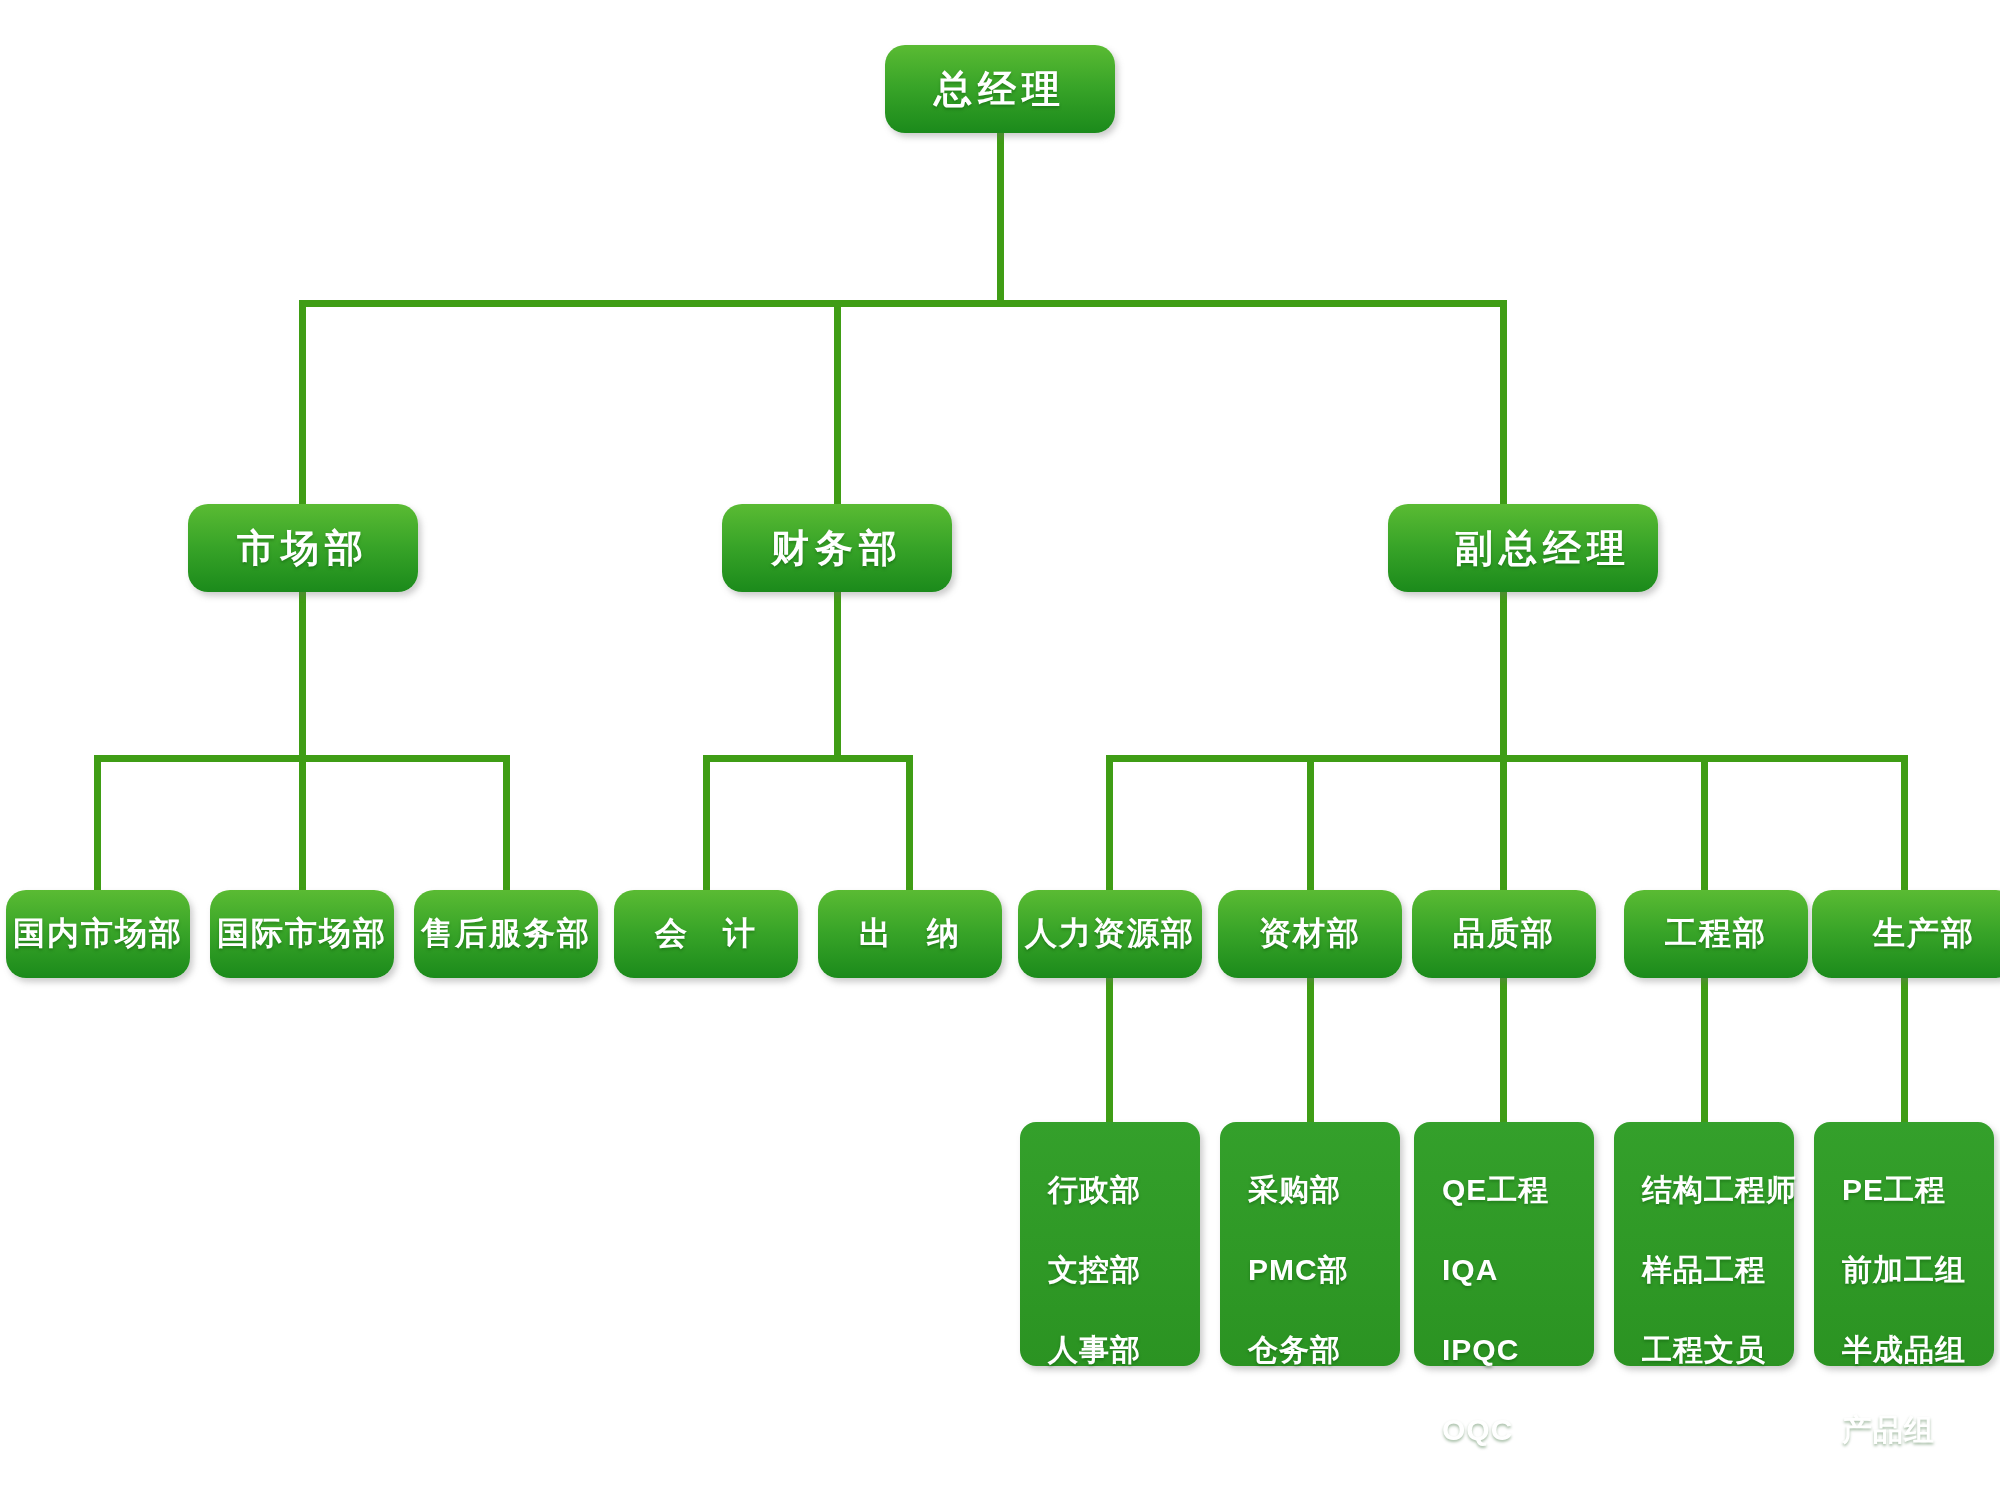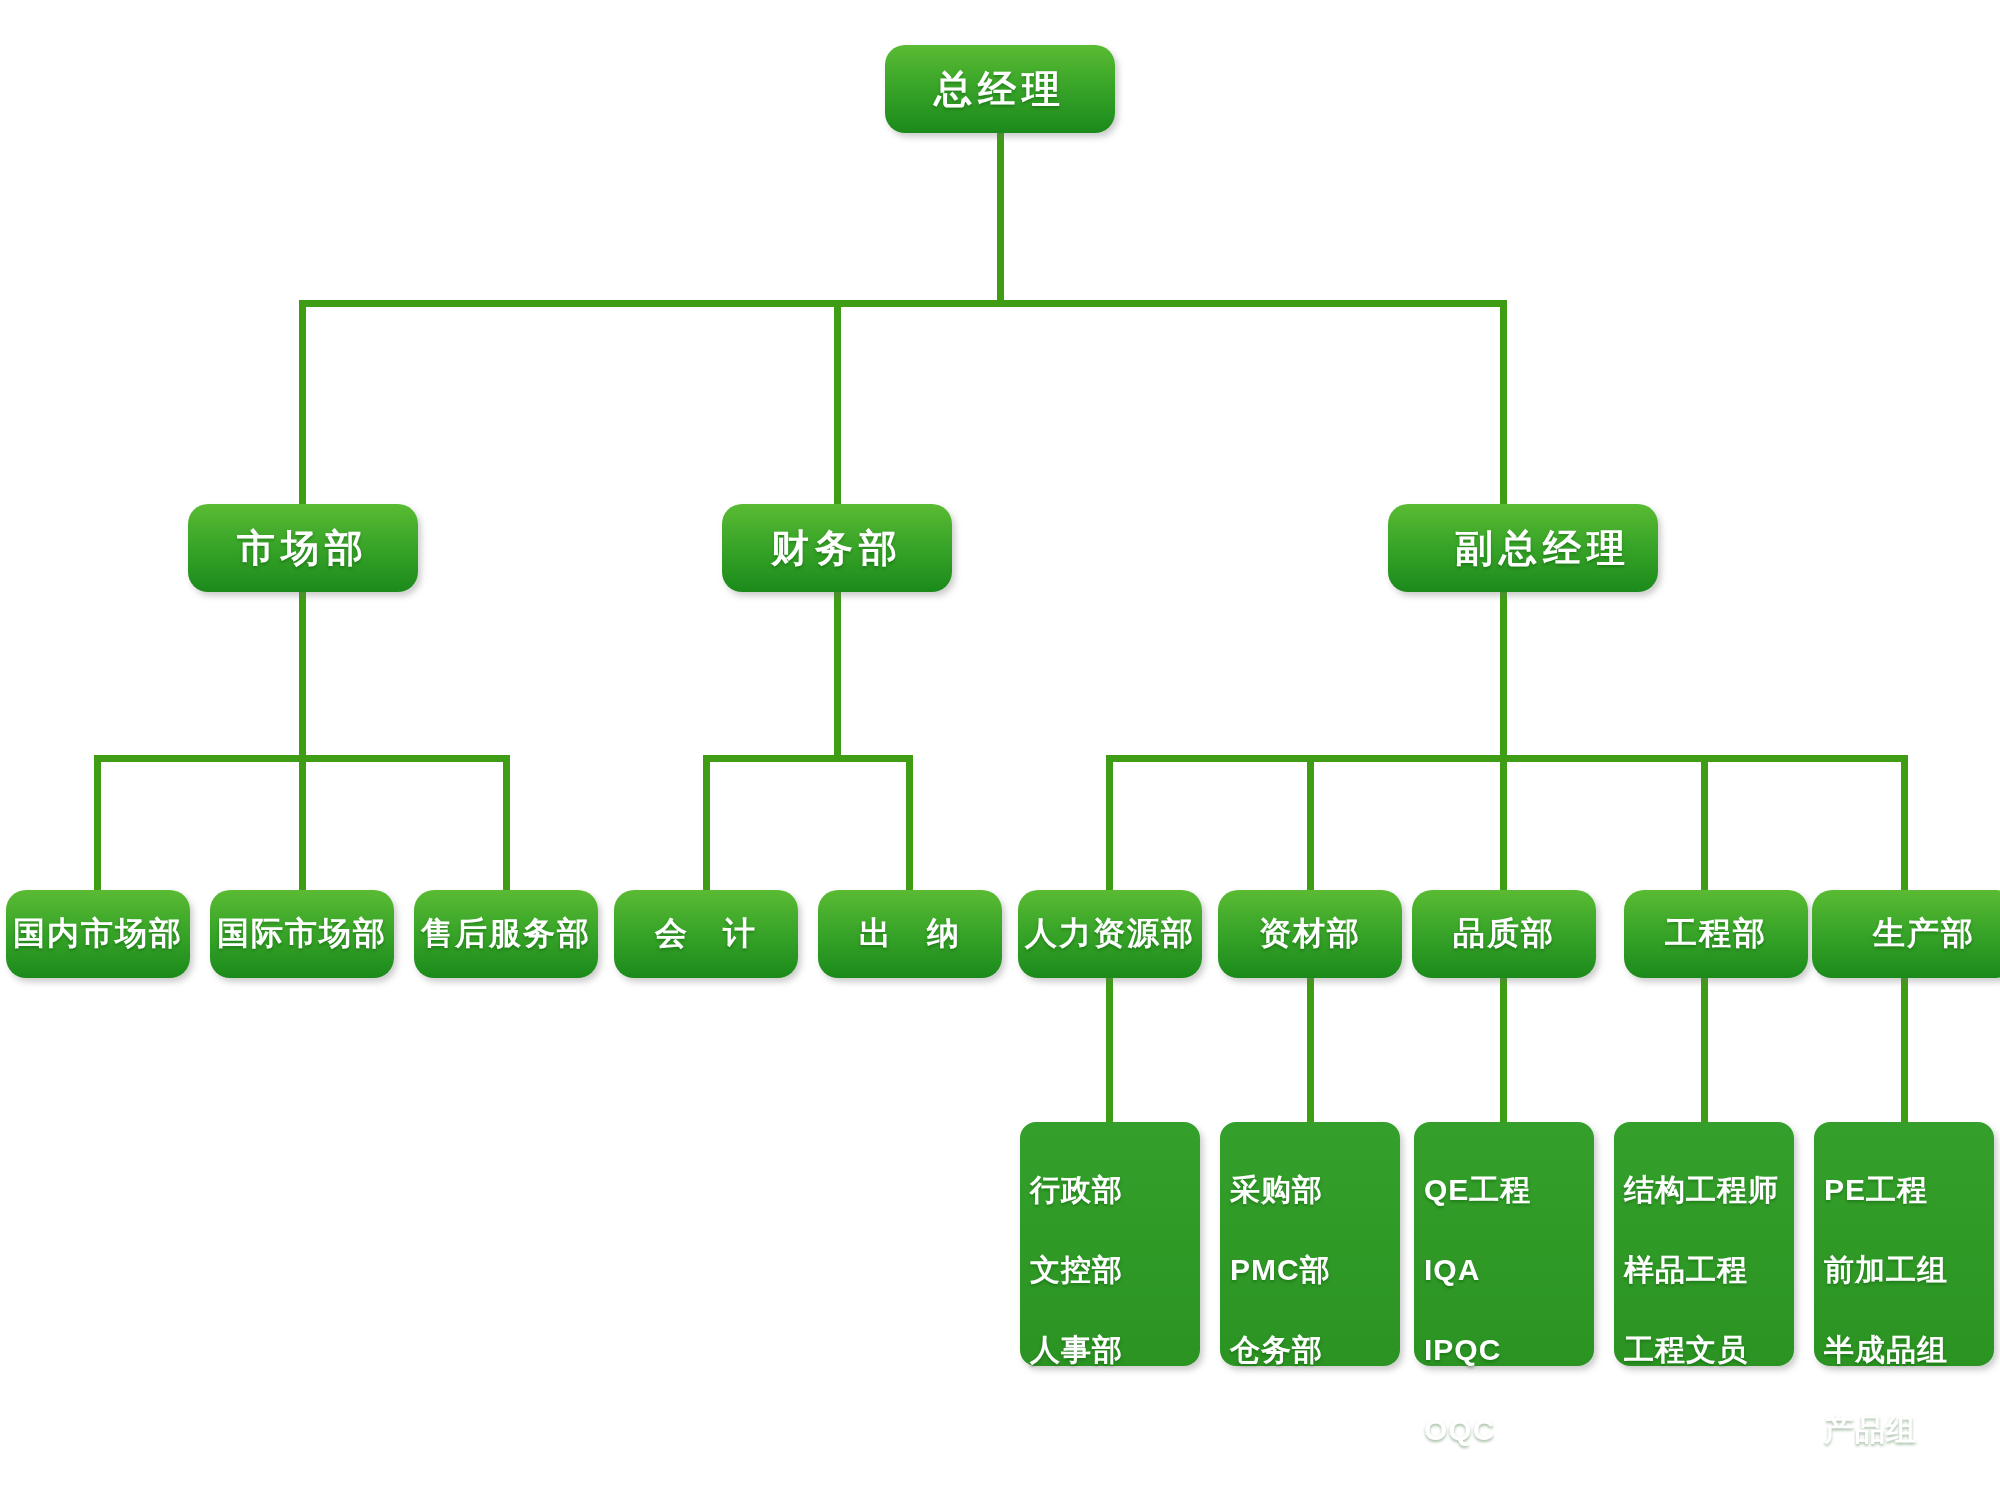--- a/index.html
+++ b/index.html
@@ -35,21 +35,21 @@
   .lvl-top{width:230px;height:88px;font-size:38px;letter-spacing:6px;}
   .lvl-3{width:184px;height:88px;font-size:32px;letter-spacing:2px;}
   .tall{
     position:absolute;
     width:180px;height:244px;
     background:linear-gradient(180deg,var(--g-flat-top) 0%,var(--g-flat-bot) 100%);
     border-radius:16px;
     box-shadow:3px 4px 6px rgba(110,110,110,0.35);
     color:var(--txt);
     font-weight:bold;
-    padding:28px 0 0 10px;
+    padding:28px 0 0 28px;
     box-sizing:border-box;
   }
   .tall-item{
     height:80px;
     display:flex;align-items:center;
     font-size:30px;
     letter-spacing:1px;
     text-shadow:0 2px 3px rgba(0,70,0,0.35);
     white-space:nowrap;
   }

